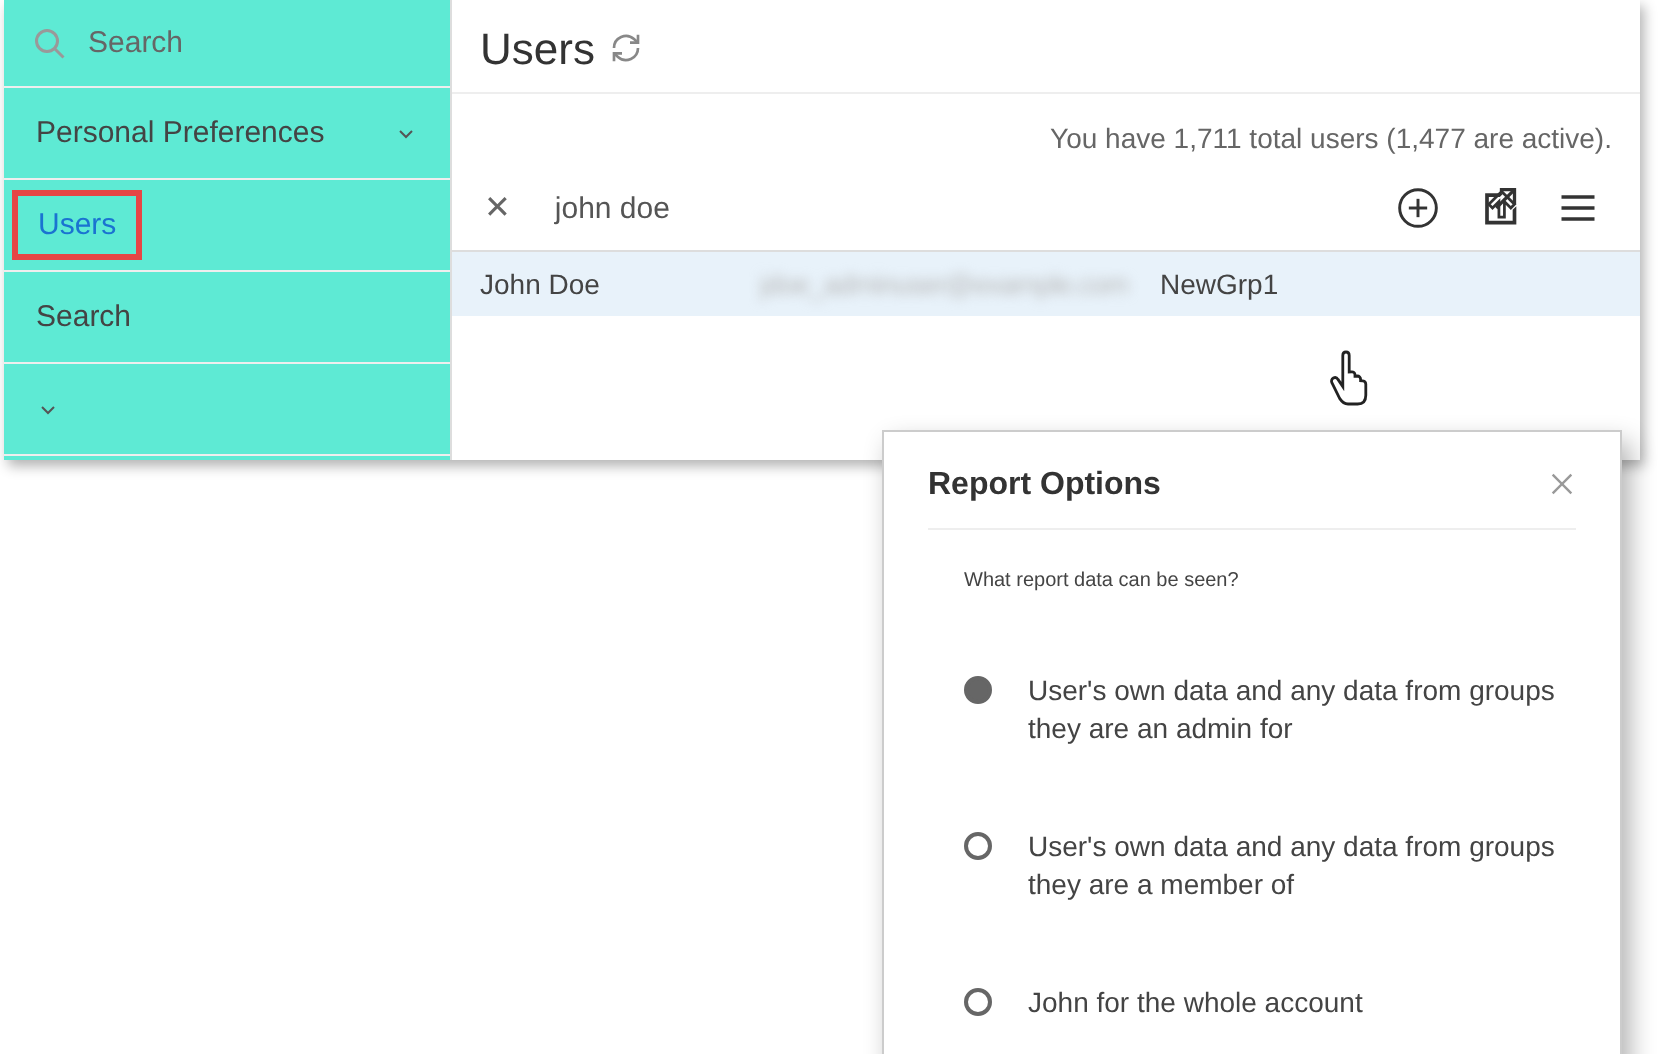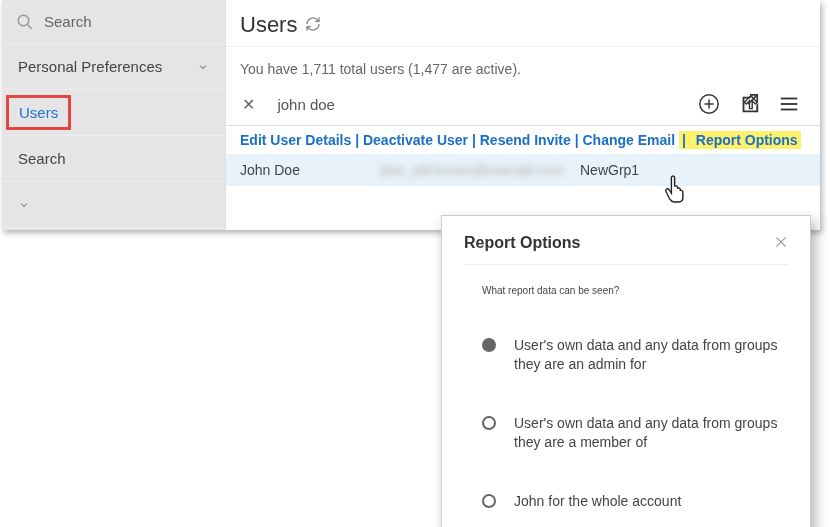--- a/index.html
+++ b/index.html
@@ -17,21 +17,21 @@
       display: flex;
       width: 818px;
       height: 230px;
       box-shadow: 2px 3px 6px rgba(0,0,0,0.3);
       margin: 0 0 0 2px;
     }
     
     .sidebar {
       width: 224px;
       border-right: 1px solid #ddd;
-      background: #e5e5e5;
+      background: #5eead4;
       flex-shrink: 0;
     }
     .search-row {
       display: flex;
       align-items: center;
       padding: 10px 14px;
       height: 44px;
       border-bottom: 1px solid #eee;
       color: #777;
     }
@@ -83,20 +83,21 @@
     .page-title-row h1 {
       font-weight: 400;
       font-size: 22px;
       color: #333;
       margin-right: 8px;
     }
     .subtext {
       padding: 14px 14px 6px 14px;
       color: #666;
       font-size: 14px;
+      text-align: right;
     }
     .filter-row {
       display: flex;
       align-items: center;
       padding: 10px 14px 10px 14px;
       border-bottom: 1px solid #ddd;
     }
     .filter-row .clear-x {
       color: #666;
       font-size: 16px;
@@ -312,30 +313,20 @@
         <span class="ticon">
           <svg width="22" height="22" viewBox="0 0 24 24" fill="none" stroke="#333" stroke-width="2">
               <line x1="3" y1="6" x2="21" y2="6"></line>
               <line x1="3" y1="12" x2="21" y2="12"></line>
               <line x1="3" y1="18" x2="21" y2="18"></line>
             </svg>
         </span>
       </div>
     </div>
 
-    <div class="actions-row">
-      <a>Edit User Details</a>
-      <span class="sep"> | </span>
-      <a>Deactivate User</a>
-      <span class="sep"> | </span>
-      <a>Resend Invite</a>
-      <span class="sep"> | </span>
-      <a>Change Email</a>
-      <span class="sep hl"> | </span><a class="hl">Report Options</a>
-    </div>
 
     <div class="user-row">
       <div class="col1">John Doe</div>
       <div class="col2 blur">jdoe_adminuser@example.com</div>
       <div class="col3">NewGrp1</div>
     </div>
   </div>
 </div>
 
 <div class="hand-cursor">

